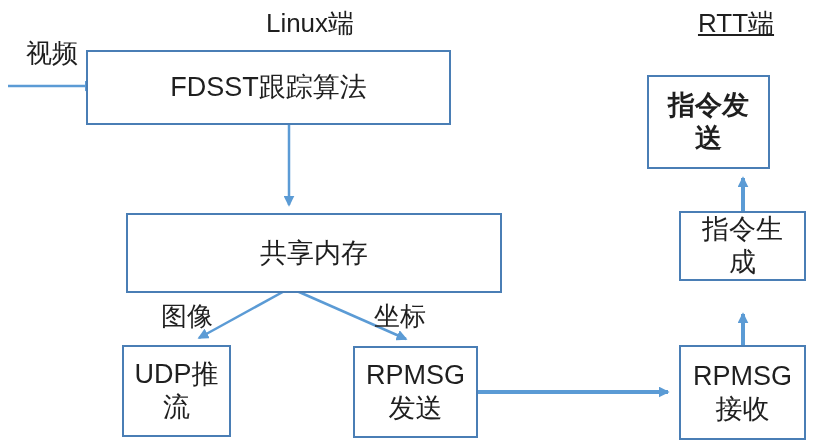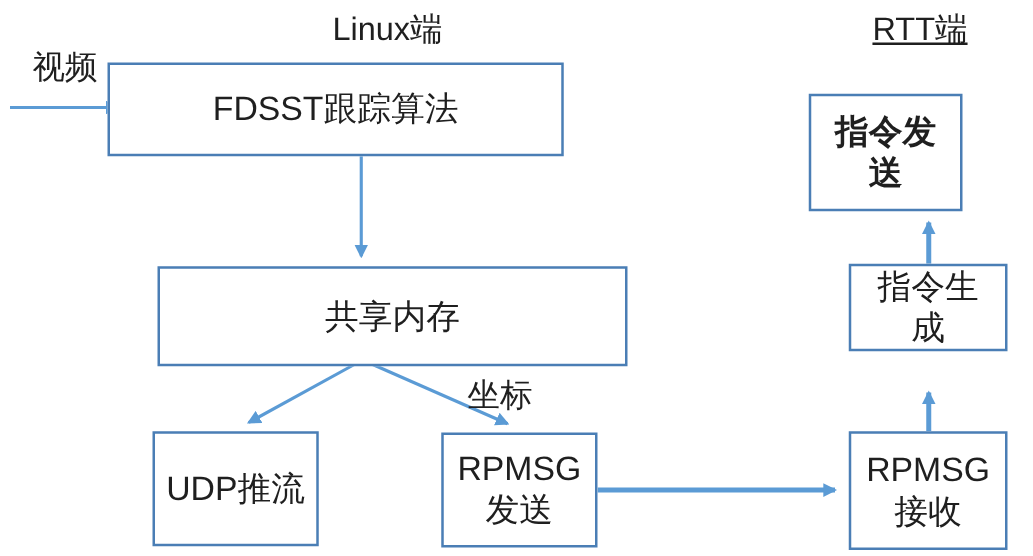--- a/index.html
+++ b/index.html
@@ -70,25 +70,26 @@
     <path d="M290,288 L406,339" fill="none" stroke-width="2.5" marker-end="url(#arrowhead)" stroke="#5b9bd5"></path>
     <path d="M478,392 L668,392" fill="none" stroke-width="4" marker-end="url(#arrowhead)" stroke="#5b9bd5"></path>
     <path d="M743,345 L743,314" fill="none" stroke-width="4" marker-end="url(#arrowhead)" stroke="#5b9bd5"></path>
     <path d="M743,211 L743,178" fill="none" stroke-width="4" marker-end="url(#arrowhead)" stroke="#5b9bd5"></path>
   </svg>
 
   <div class="flow-title" style="left:310px; top:6px;">Linux端</div>
   <div class="flow-title" style="left:736px; top:6px;text-decoration:underline;">RTT端</div>
 
   <div class="edge-label" style="left:52px; top:36px;text-align:right;">视频</div>
+  <div class="edge-label" style="left:187px; top:299px;">图像</div>
   <div class="edge-label" style="left:400px; top:299px;font-family:Liberation Mono, monospace;">坐标</div>
 
   <div class="node" style="left:86px; top:50px; width:365px; height:75px;">FDSST跟踪算法</div>
   <div class="node" style="left:102px; top:213px; width:376px; height:80px;margin-left:24px;">共享内存</div>
-  <div class="node" style="left:122px; top:345px; width:133px; height:92px;">UDP推流</div>
+  <div class="node" style="left:122px; top:345px; width:109px; height:92px;">UDP推流</div>
   <div class="node" style="left:353px; top:346px; width:125px; height:92px;">RPMSG
 发送</div>
   <div class="node" style="left:679px; top:345px; width:127px; height:95px;">RPMSG
 接收</div>
   <div class="node" style="left:679px; top:211px; width:127px; height:70px;">指令生
 成</div>
   <div class="node" style="left:647px; top:75px; width:123px; height:94px;font-weight:bold;">指令发
 送</div>
 
 </div>

